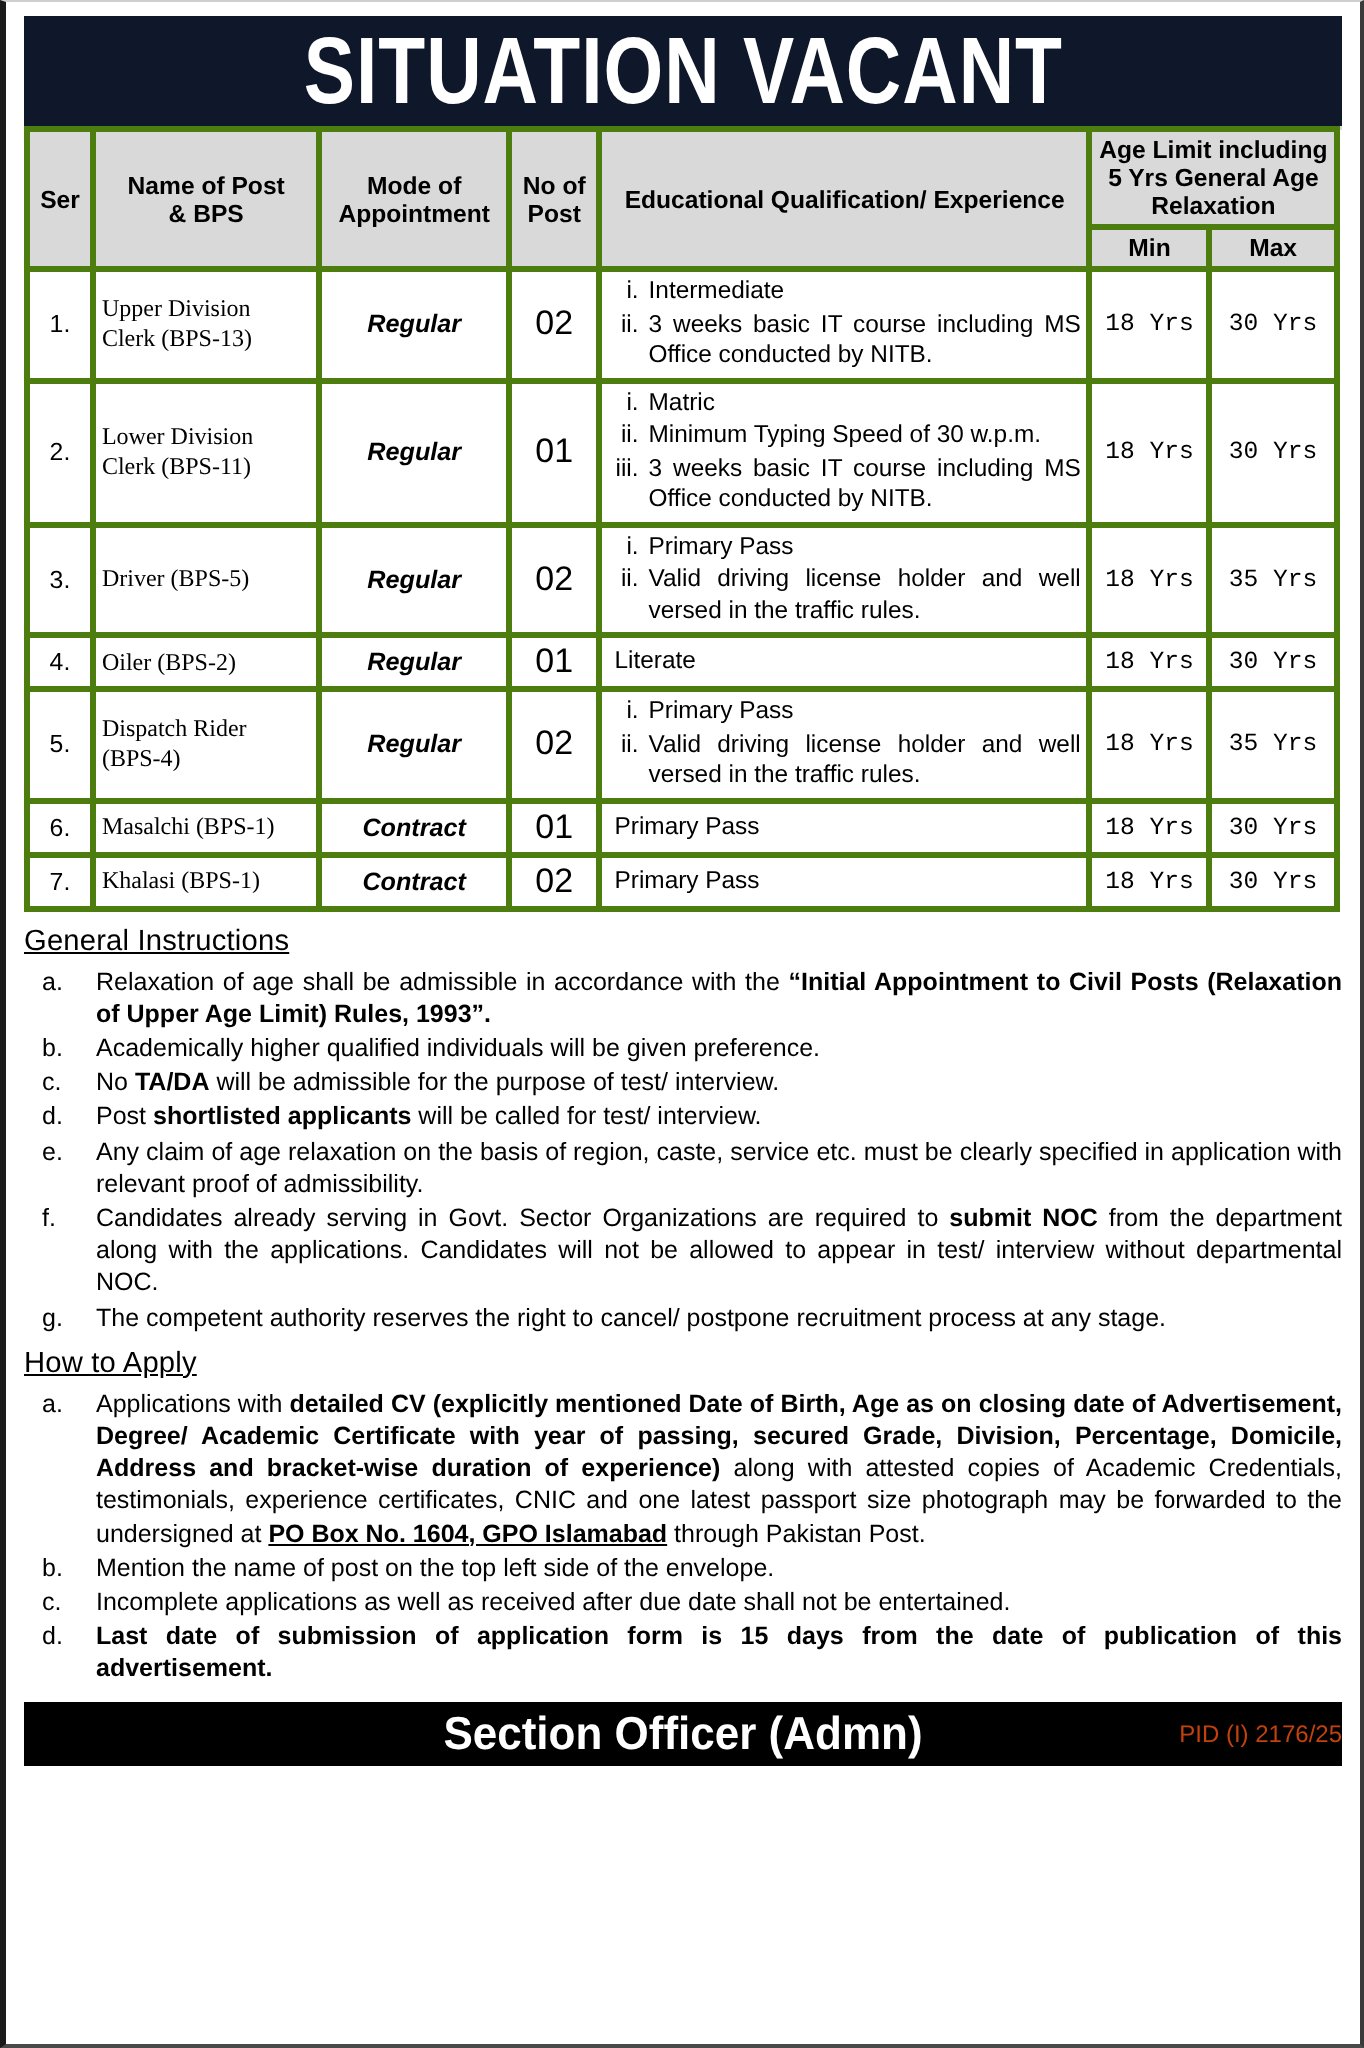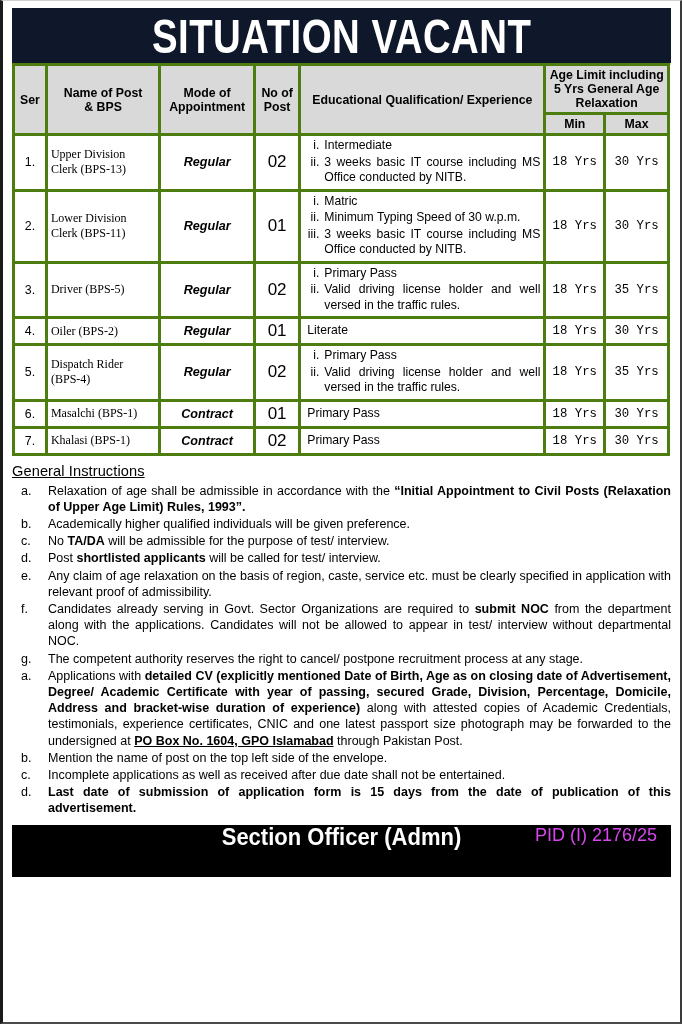--- a/index.html
+++ b/index.html
@@ -133,39 +133,39 @@
     flex: 1 1 auto;
     text-align: justify;
     text-justify: inter-word;
     margin-left: 12px;
   }
   ul.alpha b { font-weight: bold; }
   ul.alpha u { text-decoration: underline; font-weight: bold; }
   
   .footer {
     background: #000;
-    height: 52px;
+    height: 32px;
     margin: 8px 2px 0 2px;
     display: flex;
-    align-items: flex-start;
+    align-items: center;
     position: relative;
   }
   .footer-title {
     width: 100%;
     text-align: center;
     color: #fff;
     font-weight: bold;
     font-size: 22px;
     transform: scaleY(1.05);
   }
   .footer-pid {
     position: absolute;
-    right: 14px;
-    color: #d946ef;
-    font-size: 18px;
+    right: 0;
+    color: #c2410c;
+    font-size: 12px;
   }
 </style>
 </head>
 <body>
 
 <div class="page">
 
   <div class="banner">
     <div class="banner-title">SITUATION VACANT</div>
   </div>
@@ -348,20 +348,21 @@
       <li>
         <span class="mk">f.</span>
         <span class="bd"><span>Candidates already serving in Govt. Sector Organizations are required to </span><b>submit NOC</b><span> from the department along with the applications. Candidates will not be allowed to appear in test/ interview without departmental NOC.</span></span>
       </li>
       <li>
         <span class="mk">g.</span>
         <span class="bd"><span>The competent authority reserves the right to cancel/ postpone recruitment process at any stage.</span></span>
       </li>
     </ul>
 
+  <h2 class="sec">How to Apply</h2>
   <ul class="alpha" id="hta-list">
       <li>
         <span class="mk">a.</span>
         <span class="bd"><span>Applications with </span><b>detailed CV (explicitly mentioned Date of Birth, Age as on closing date of Advertisement, Degree/ Academic Certificate with year of passing, secured Grade, Division, Percentage, Domicile, Address and bracket-wise duration of experience)</b><span> along with attested copies of Academic Credentials, testimonials, experience certificates, CNIC and one latest passport size photograph may be forwarded to the undersigned at </span><u>PO Box No. 1604, GPO Islamabad</u><span> through Pakistan Post.</span></span>
       </li>
       <li>
         <span class="mk">b.</span>
         <span class="bd"><span>Mention the name of post on the top left side of the envelope.</span></span>
       </li>
       <li>

